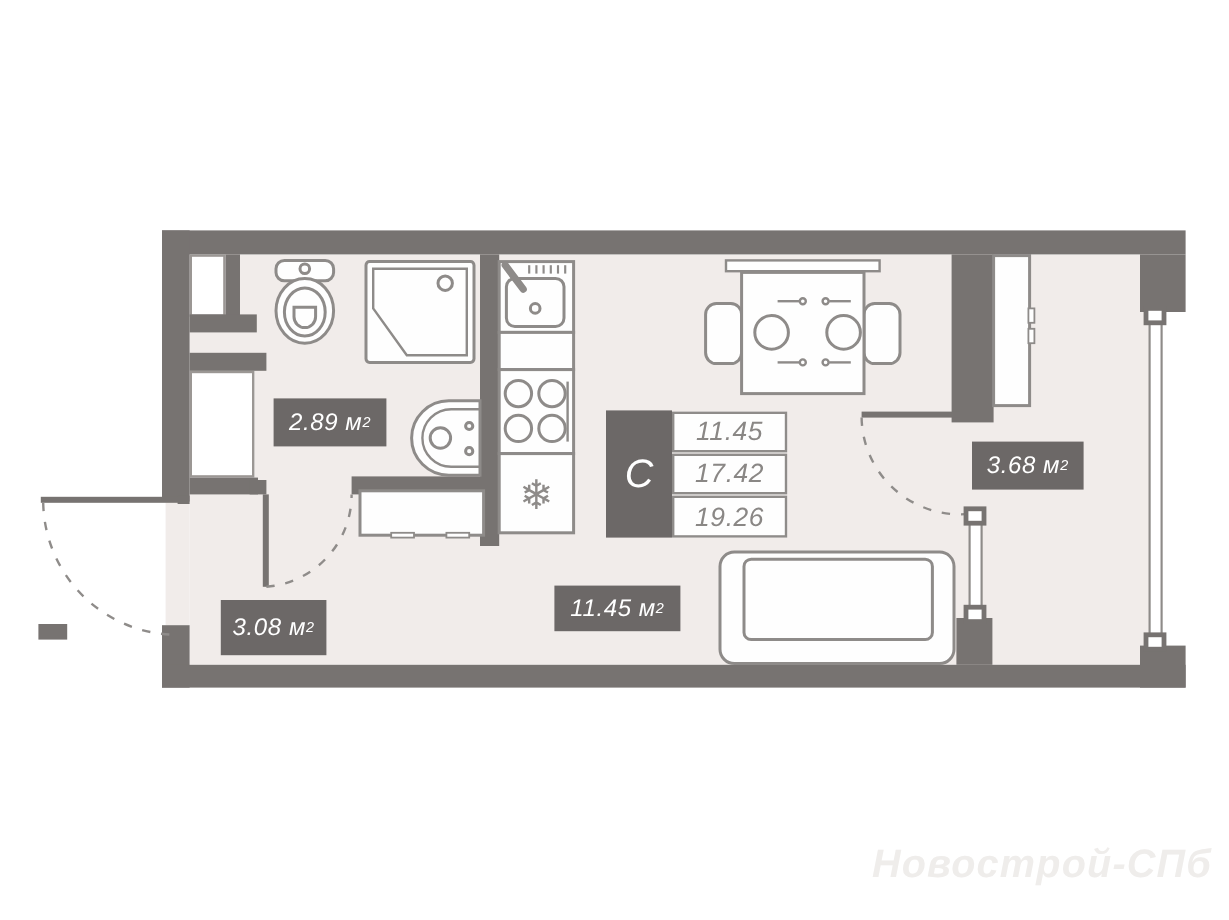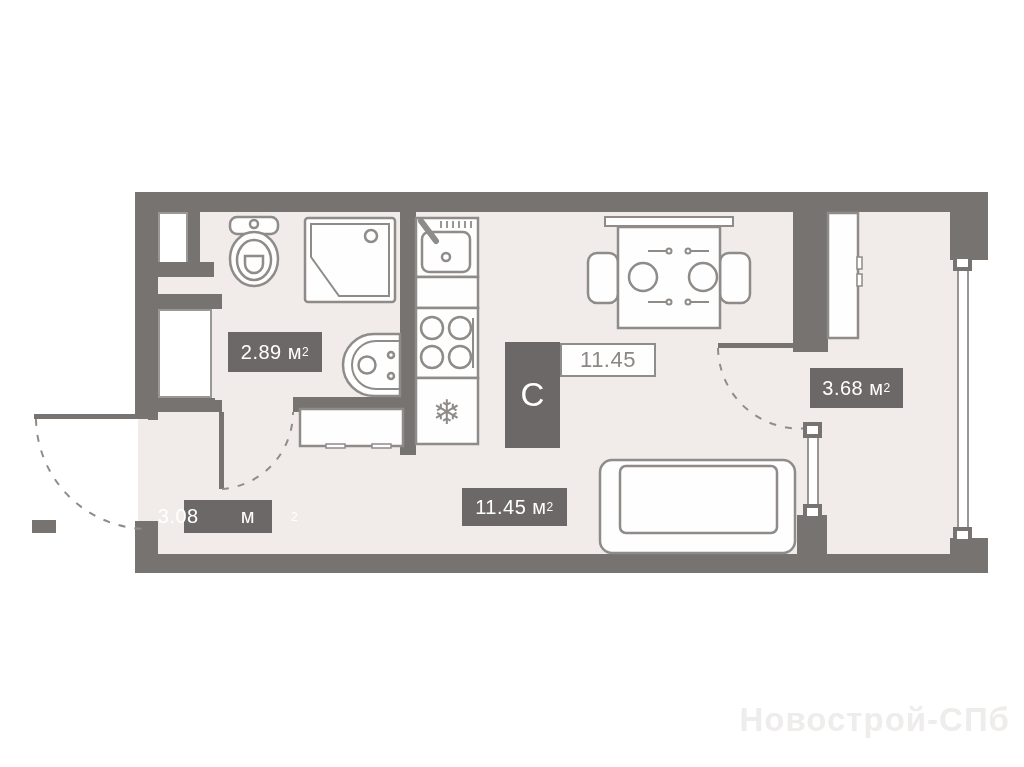--- a/index.html
+++ b/index.html
@@ -1,18 +1,18 @@
 <!DOCTYPE html>
 <html><head>
 <meta charset="utf-8">
 <style>
   html,body{margin:0;padding:0;background:#ffffff;}
   .plan{position:relative;width:1024px;height:767px;background:#ffffff;overflow:hidden;
         font-family:"Liberation Sans", sans-serif;}
-  .abs{position:absolute;}
+  .abs{position:absolute;font-style:italic;}
   .floor{background:#f1ecea;}
   .wall{background:#777371;}
   .niche{background:#ffffff;border:2px solid #9b9794;box-sizing:border-box;}
   .labelbox{background:#6c6867;color:#ffffff;display:flex;align-items:center;justify-content:center;
             font-size:20px;letter-spacing:0.5px;}
   .labelbox .unit{margin-left:6px;}
   .labelbox sup{font-size:12px;vertical-align:super;line-height:0;}
   .typebox{background:#6c6867;color:#ffffff;display:flex;align-items:center;justify-content:center;
            font-size:33px;}
   .cell{background:#fefefe;border:2px solid #8f8c8a;box-sizing:border-box;color:#8a8785;
@@ -155,21 +155,21 @@
       <rect x="857" y="257" width="5" height="12" stroke-width="1.5"></rect>
       <rect x="857" y="274" width="5" height="12" stroke-width="1.5"></rect>
     </g>
   </svg>
 
   <div class="abs labelbox" style="left:228px;top:332px;width:94px;height:40px;">
     <span>2.89</span>
       <span class="unit">м</span>
       <sup>2</sup>
   </div>
-  <div class="abs labelbox" style="left:184px;top:500px;width:88px;height:33px;gap:36px;">
+  <div class="abs labelbox" style="left:184px;top:500px;width:88px;height:46px;">
     <span>3.08</span>
       <span class="unit">м</span>
       <sup>2</sup>
   </div>
   <div class="abs labelbox" style="left:462px;top:488px;width:105px;height:38px;">
     <span>11.45</span>
       <span class="unit">м</span>
       <sup>2</sup>
   </div>
   <div class="abs labelbox" style="left:810px;top:368px;width:93px;height:40px;">
@@ -177,16 +177,22 @@
       <span class="unit">м</span>
       <sup>2</sup>
   </div>
 
   <div class="abs typebox" style="left:505px;top:342px;width:55px;height:106px;">
     <span>С</span>
   </div>
   <div class="abs cell" style="left:560px;top:343px;width:96px;height:34px;">
       <span>11.45</span>
     </div>
+  <div class="abs cell" style="left:560px;top:378px;width:96px;height:34px;">
+      <span>17.42</span>
+    </div>
+  <div class="abs cell" style="left:560px;top:413px;width:96px;height:35px;">
+      <span>19.26</span>
+    </div>
 
   <div class="abs watermark" style="right:14px;bottom:28px;">Новострой-СПб</div>
 
 </div>
 
 </body></html>

